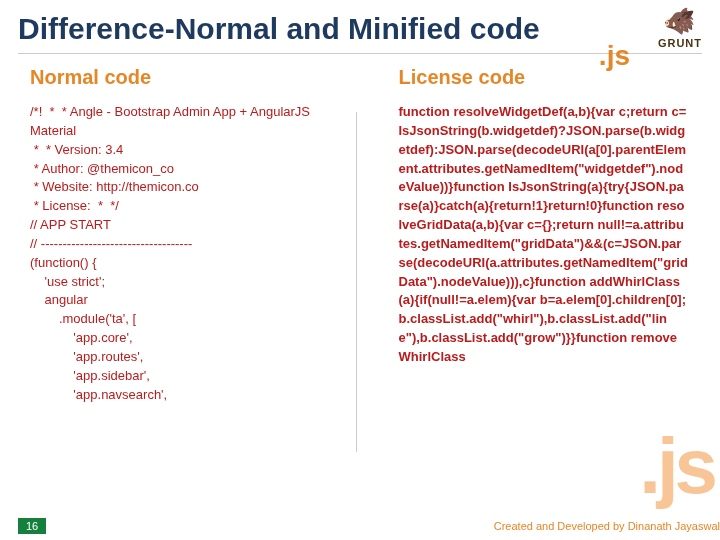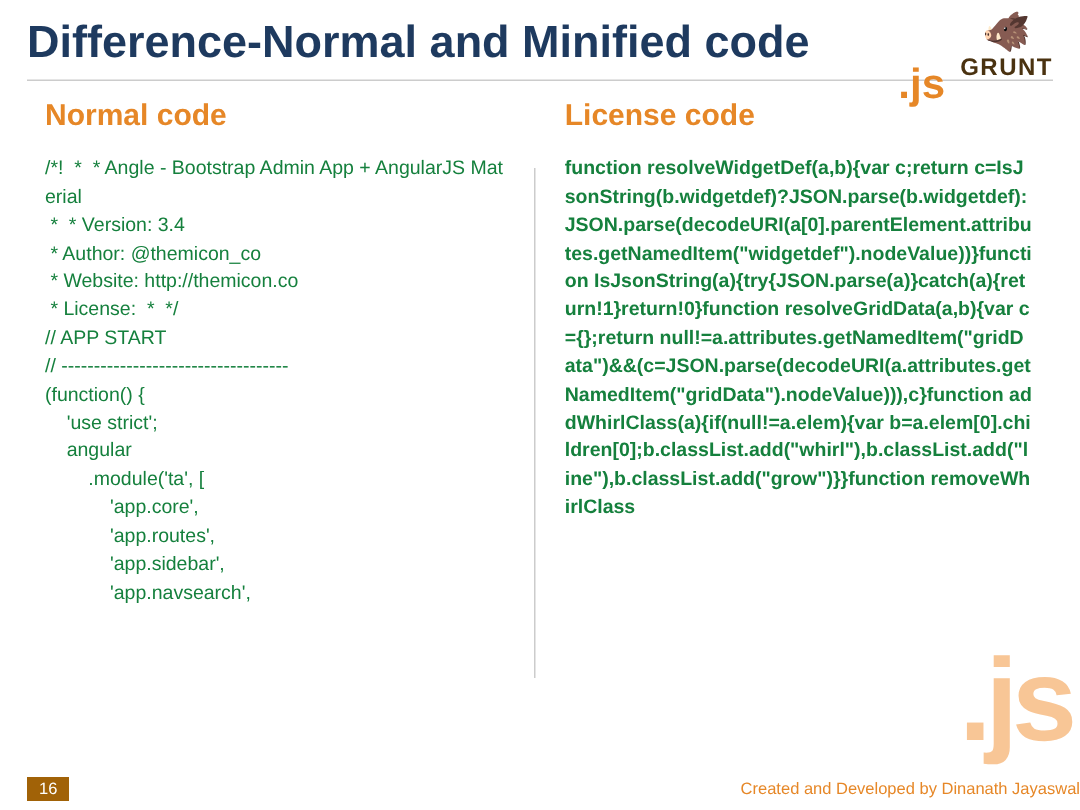--- a/index.html
+++ b/index.html
@@ -3,32 +3,32 @@
 <meta charset="utf-8">
 <style>
   * { box-sizing: border-box; margin: 0; padding: 0; }
   html, body { width: 720px; height: 540px; font-family: Arial, Helvetica, sans-serif; background: #fff; }
   .slide { width: 720px; height: 540px; position: relative; overflow: hidden; }
   .top { padding: 12px 18px 8px 18px; position: relative; }
   .title { font-size: 30px; font-weight: bold; color: #1e3a5f; line-height: 1.1; }
   .logos { position: absolute; right: 18px; top: 6px; display: flex; align-items: flex-end; gap: 6px; }
   .warthog { font-size: 26px; }
   .grunt-block { display: flex; flex-direction: column; align-items: center; }
-  .grunt-label { font-size: 16px; font-weight: bold; color: #4a3210; letter-spacing: 1px; }
+  .grunt-label { font-size: 11px; font-weight: bold; color: #4a3210; letter-spacing: 1px; }
   .js-small { position: absolute; right: 90px; top: 40px; font-size: 28px; font-weight: bold; color: #e68727; }
   .hr { border: none; border-top: 1px solid #ccc; margin: 0 18px; }
-  .cols { display: flex; padding: 12px 18px 0 30px; height: 420px; }
+  .cols { display: flex; padding: 12px 18px 0 30px; height: 420px; gap: 22px; }
   .col { flex: 1; padding-right: 14px; }
   .col-left { position: relative; }
   .col-right { padding-left: 20px; }
   .divider { width: 1px; background: #ccc; margin-top: 46px; height: 340px; }
   .col-head { font-size: 20px; font-weight: bold; color: #e68727; margin-bottom: 14px; }
-  .code { font-size: 13px; line-height: 1.45; color: #15803d; white-space: pre-wrap; word-break: break-all; font-family: Arial, Helvetica, sans-serif; }
+  .code { font-size: 13px; line-height: 1.45; color: #b91c1c; white-space: pre-wrap; word-break: break-all; font-family: Arial, Helvetica, sans-serif; }
   .foot { position: absolute; bottom: 8px; left: 0; right: 0; text-align: right; font-size: 11px; color: #e68727; }
-  .pagenum { position: absolute; bottom: 6px; left: 18px; background: #a16207; color: #fff; font-size: 11px; padding: 2px 8px; }
+  .pagenum { position: absolute; bottom: 6px; left: 18px; background: #15803d; color: #fff; font-size: 11px; padding: 2px 8px; }
   .js-big { position: absolute; right: 6px; bottom: 28px; font-size: 78px; font-weight: bold; color: #f5a85f; opacity: 0.65; letter-spacing: -4px; z-index: 0; pointer-events: none; }
   .col-right .code { position: relative; z-index: 1; font-weight: bold; }
 </style>
 </head>
 <body>
 
 <div class="slide">
 
   <div class="top">
     <div class="title">Difference-Normal and Minified code</div>

